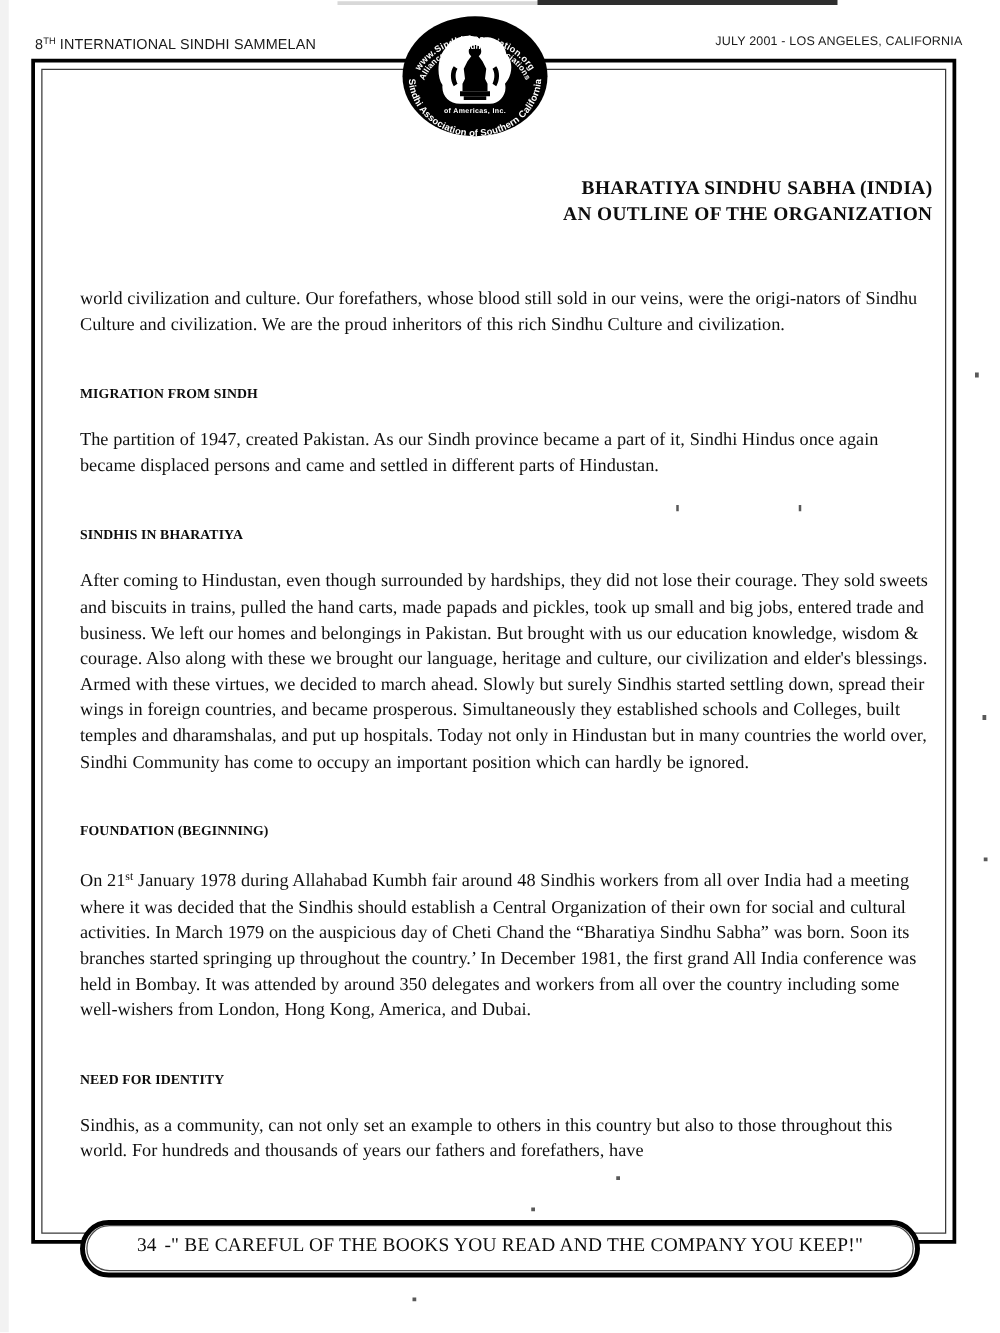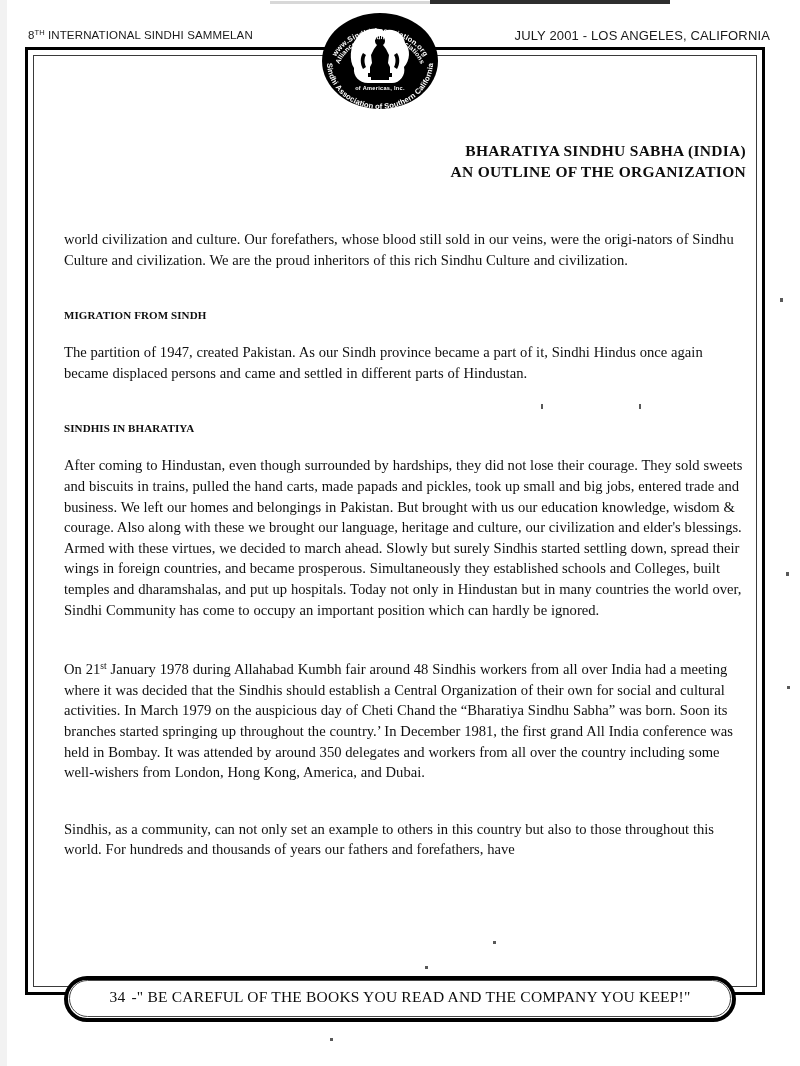--- a/index.html
+++ b/index.html
@@ -40,21 +40,21 @@
   .hdr-left sup, .hdr-right sup {
     font-size: 7.5px;
     vertical-align: 4px;
     letter-spacing: 0;
   }
   .hdr-right {
     position: absolute;
     right: 30px;
     top: 0;
     font-family: "Liberation Sans", sans-serif;
-    font-size: 13px;
+    font-size: 10px;
     font-weight: 500;
     letter-spacing: 0.15px;
     color: #1a1a1a;
     white-space: nowrap;
   }
 
   
   .seal {
     position: absolute;
     left: 318px;
@@ -297,26 +297,28 @@
   <div class="gap-md"></div>
 
   <div class="section">
     <h2 class="section-heading">SINDHIS IN BHARATIYA</h2>
     <p class="body-text">After coming to Hindustan, even though surrounded by hardships, they did not lose their courage.  They sold sweets and biscuits in trains, pulled the hand carts, made papads and pickles, took up small and big jobs, entered trade and business.  We left our homes and belongings in Pakistan.  But brought with us our education knowledge, wisdom &amp; courage.  Also along with these we brought our language, heritage and culture, our civilization and elder's blessings.  Armed with these virtues, we decided to march ahead.  Slowly but surely Sindhis started settling down, spread their wings in foreign countries, and became prosperous.  Simultaneously they established schools and Colleges, built temples and dharamshalas, and put up hospitals.  Today not only in Hindustan but in many countries the world over, Sindhi Community has come to occupy an important position which can hardly be ignored.</p>
   </div>
 
   <div class="gap-md"></div>
 
   <div class="section">
+    <h2 class="section-heading">FOUNDATION (BEGINNING)</h2>
     <p class="body-text"><span>On 21</span><sup>st</sup><span> January 1978 during Allahabad Kumbh fair around 48 Sindhis workers from all over India had a meeting where it was decided that the Sindhis should establish a Central Organization of their own for social and cultural activities.  In March 1979 on the auspicious day of Cheti Chand the “Bharatiya Sindhu Sabha” was born.  Soon its branches started springing up throughout the country.’  In December 1981, the first grand All India conference was held in Bombay.  It was attended by around 350 delegates and workers from all over the country including some well-wishers from London, Hong Kong, America, and Dubai.</span></p>
   </div>
 
   <div class="gap-md"></div>
 
   <div class="section">
+    <h2 class="section-heading">NEED FOR IDENTITY</h2>
     <p class="body-text">Sindhis, as a community, can not only set an example to others in this country but also to those throughout this world.  For hundreds and thousands of years our fathers and forefathers, have</p>
   </div>
 
 </div>
 
 <div class="footer-banner">
   <div class="outer"></div>
   <div class="inner"></div>
   <div class="footer-quote"><span class="pagenum">34</span> <span>-" BE CAREFUL OF THE BOOKS YOU READ AND THE COMPANY YOU KEEP!"</span></div>
 </div>

